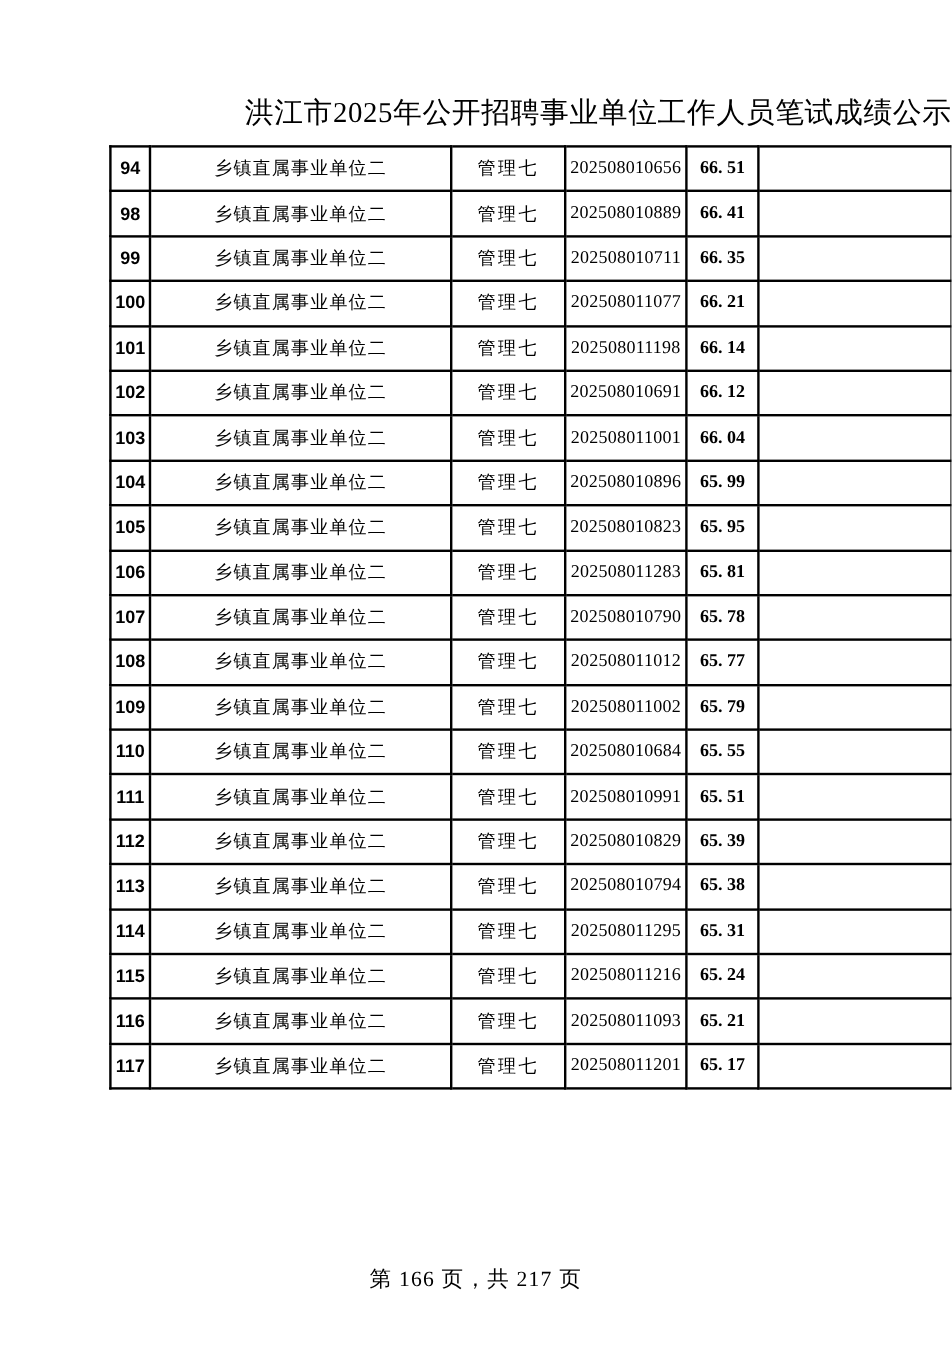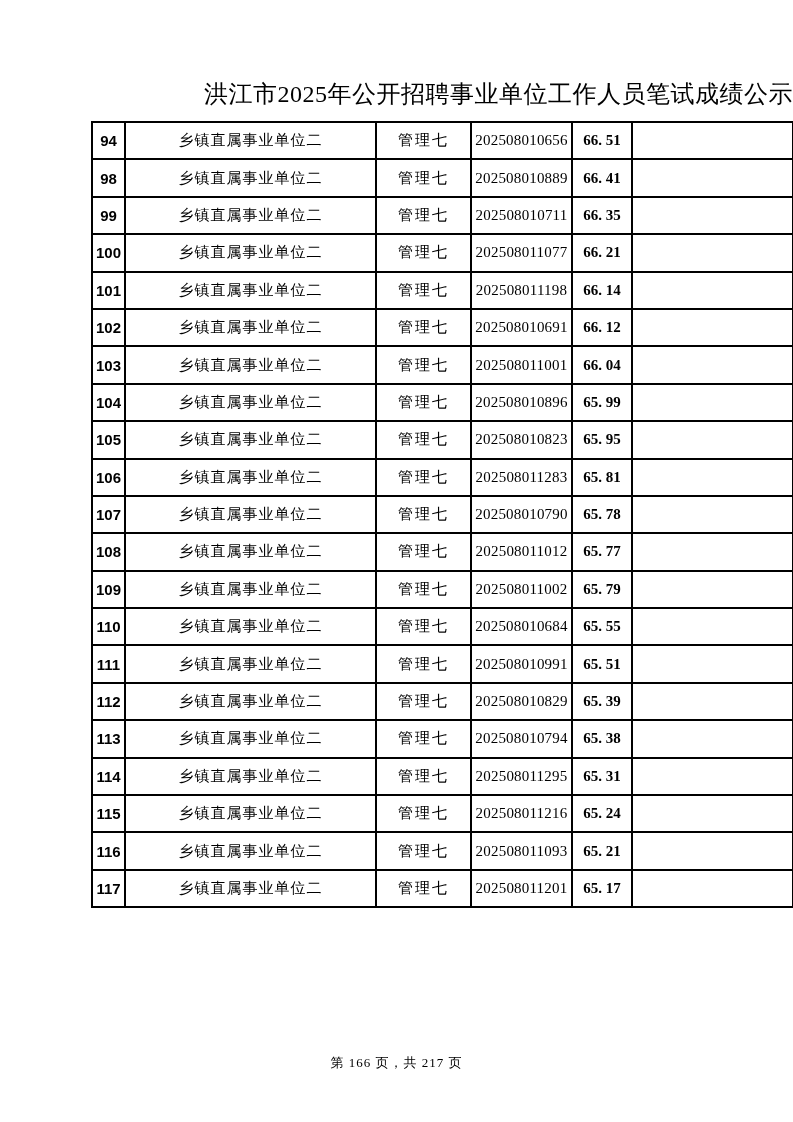--- a/index.html
+++ b/index.html
@@ -67,21 +67,21 @@
     text-align: left;
     padding-left: 7px;
     font-weight: bold;
   }
   .page-footer {
     position: absolute;
     top: 1054px;
     left: 0;
     width: 100%;
     text-align: center;
-    font-size: 13px;
+    font-size: 18px;
     letter-spacing: 1px;
   }
 </style>
 </head>
 <body>
 
 <div class="page">
 
   <div class="doc-title">洪江市2025年公开招聘事业单位工作人员笔试成绩公示</div>
 

